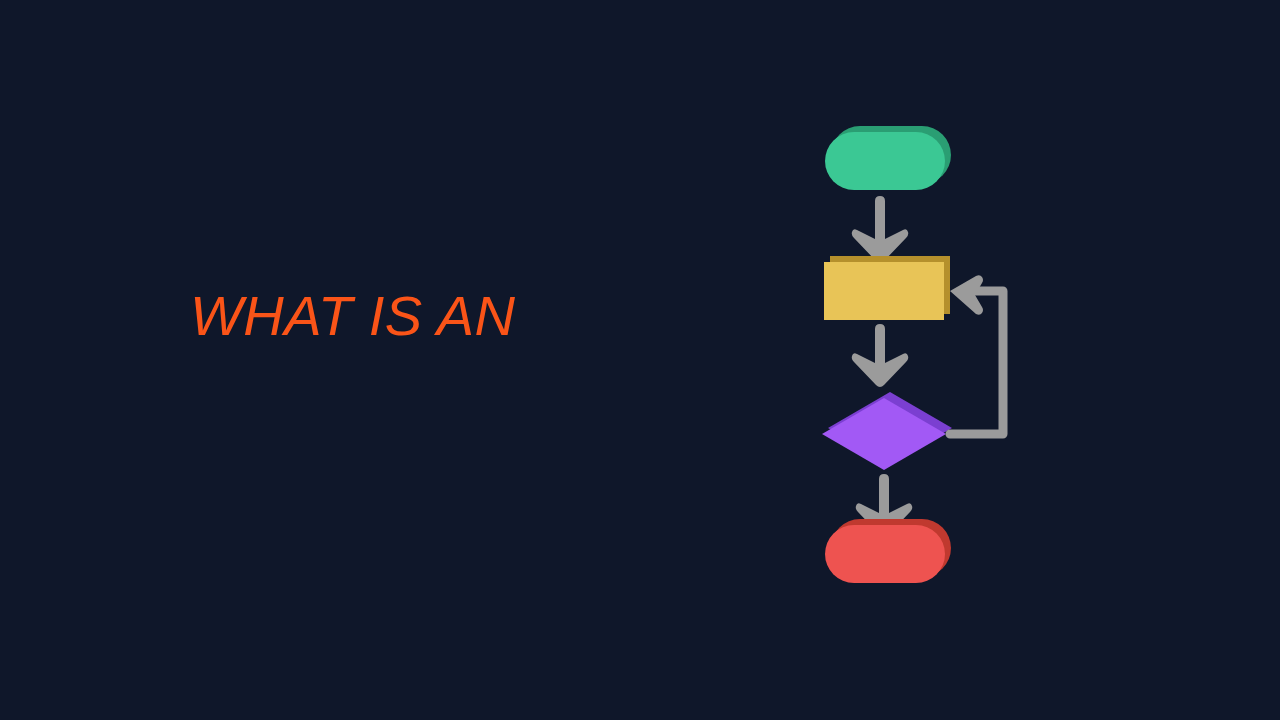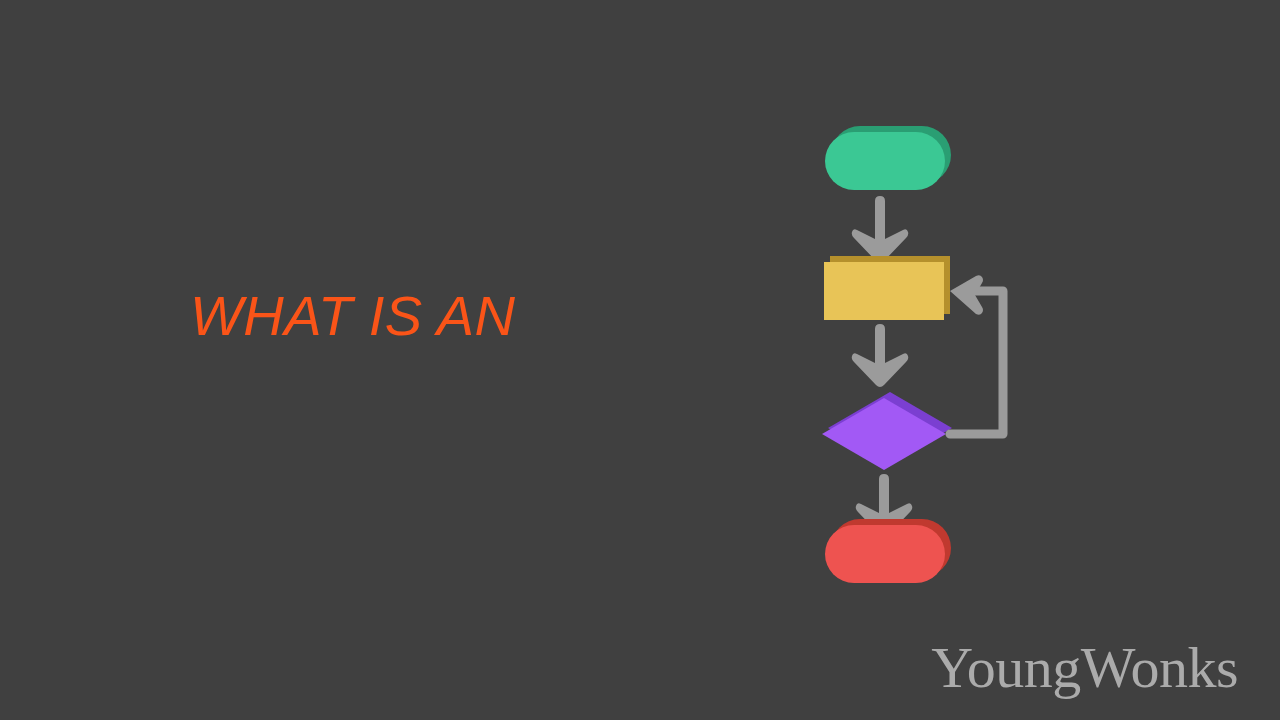--- a/index.html
+++ b/index.html
@@ -79,21 +79,21 @@
     font-weight: 400;
     color: #ABABAB;
     letter-spacing: -0.5px;
     line-height: 64px;
     white-space: nowrap;
   }
 </style>
 </head>
 <body>
 
-<div id="slide" style="background: #404040;">
+<div id="slide" style="background: #0f172a;">
 
   <div id="title-block">
     <div class="title-line-1" style="color: rgb(250, 84, 24);">WHAT IS AN</div>
   </div>
 
   <div id="flowchart">
     <svg id="flow-svg" viewBox="0 0 260 500" xmlns="http://www.w3.org/2000/svg">
 
       <g>
         <rect x="31" y="16" width="120" height="58" rx="29" ry="29" fill="#2A9E73"></rect>
@@ -176,15 +176,14 @@
                  q2 3 0 6
                  l-7 12
                  h0
                  l7 12
                  q2 3 0 6
                  q-2 3 -6 1 z"></path>
       </g>
     </svg>
   </div>
 
-  <div id="logo" style="color: rgb(171, 171, 171);">YoungWonks</div>
 
 </div>
 
 </body></html>

